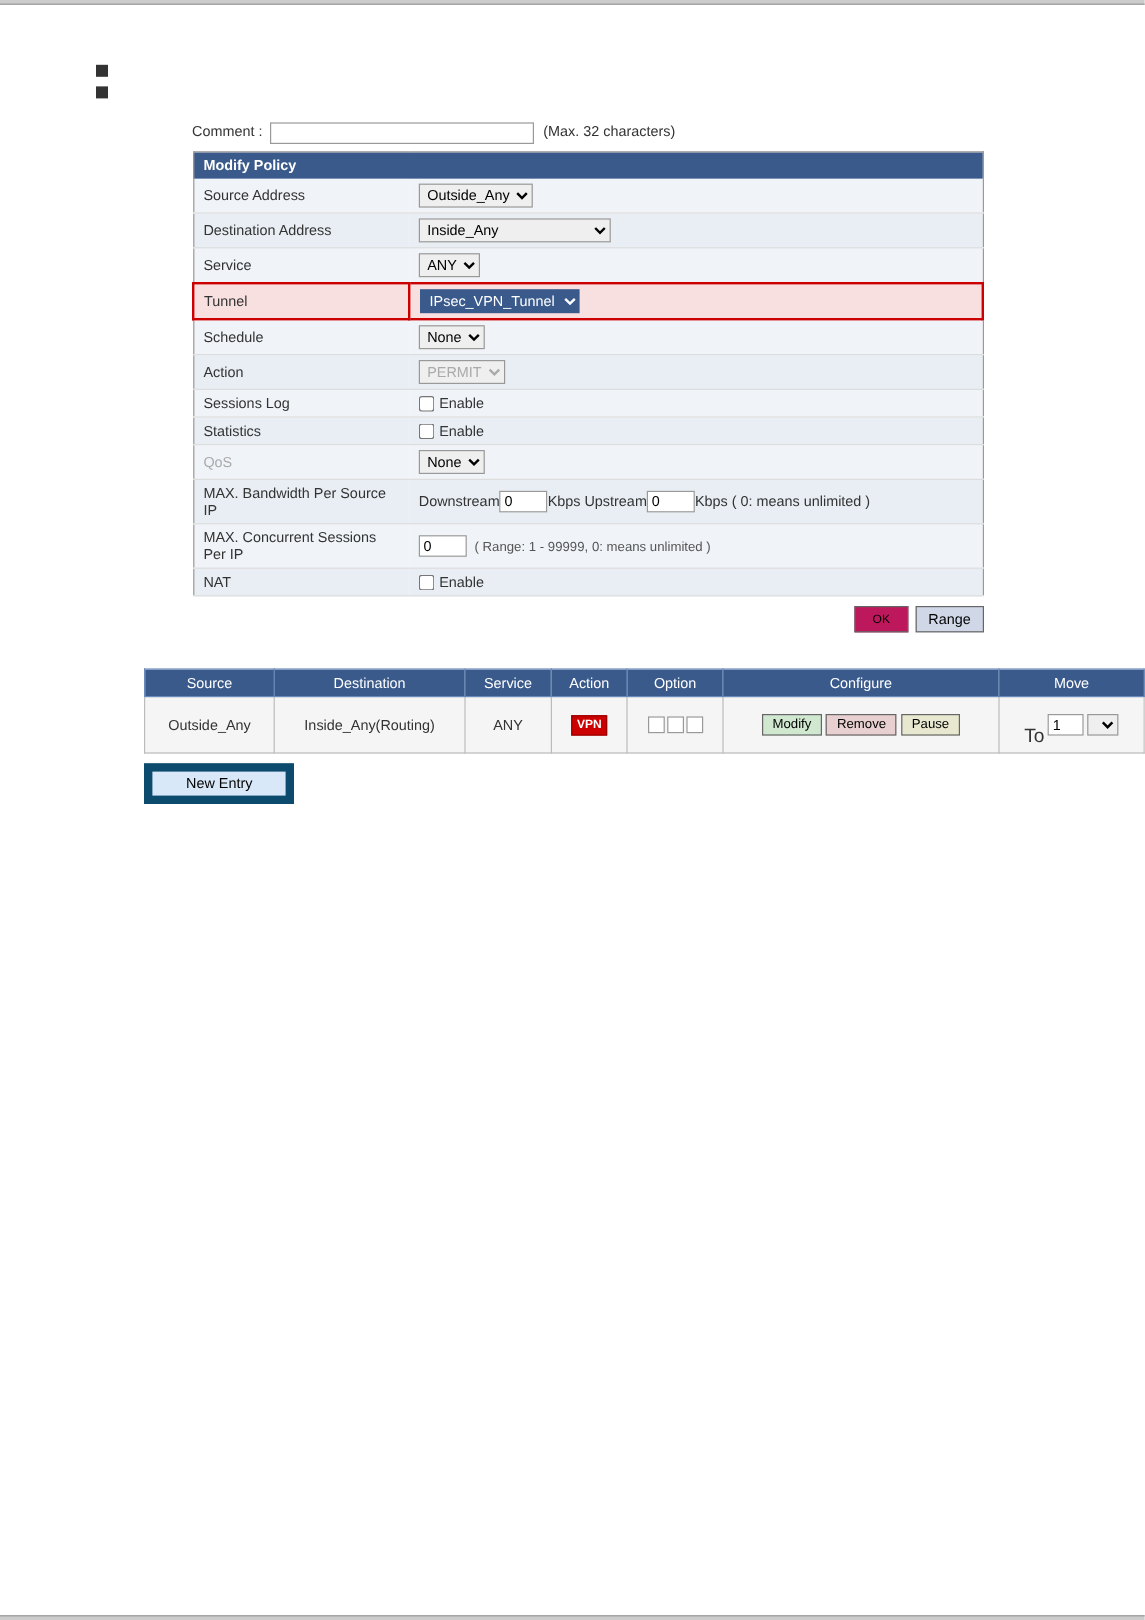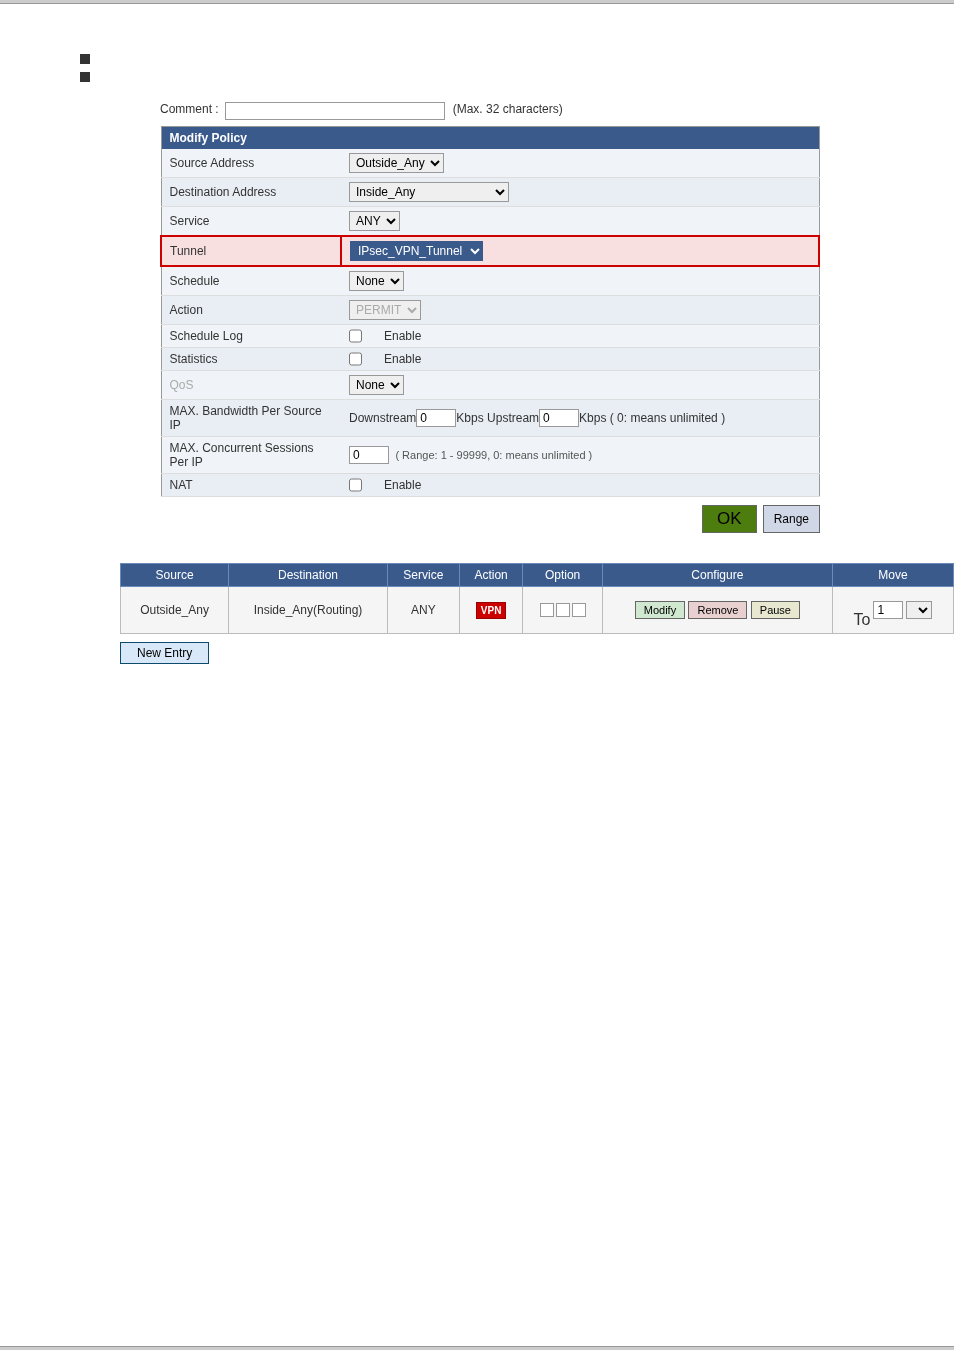--- a/index.html
+++ b/index.html
@@ -118,21 +118,22 @@
     }
     .tunnel-select {
       background: #3a5a8c;
       color: #fff;
       border: none;
       padding: 2px 4px;
       font-size: 12px;
     }
     .checkbox-label {
       display: flex;
-      gap: 22px;
+      align-items: center;
+      gap: 4px;
     }
     .checkbox-label input[type="checkbox"] {
       margin: 0;
     }
     .bandwidth-row {
       display: flex;
       align-items: center;
       gap: 0;
     }
     .bandwidth-input {
@@ -146,24 +147,24 @@
     
     .ok-cancel-row {
       margin-left: 100px;
       width: 660px;
       display: flex;
       justify-content: flex-end;
       gap: 6px;
       margin-top: 8px;
     }
     .ok-btn {
-      background: #4d7c0f;
+      background: #be185d;
       border: 1px solid #666;
       padding: 3px 14px;
-      font-size: 17px;
+      font-size: 10px;
       cursor: pointer;
       color: #000;
     }
     .cancel-btn {
       background: #d0d8e8;
       border: 1px solid #666;
       padding: 3px 10px;
       font-size: 12px;
       cursor: pointer;
       color: #000;
@@ -249,22 +250,22 @@
       border: 1px solid #999;
     }
 
     
     .new-entry-row {
       margin-left: 60px;
       margin-top: 8px;
     }
     .new-entry-btn {
       background: #d8e8f8;
-      border: 1px solid #0c4a6e;
-      padding: 3px 16px;
+      border: 7px solid #0c4a6e;
+      padding: 3px 28px;
       font-size: 12px;
       cursor: pointer;
       color: #000;
     }
 
     
     .config-boxes {
       display: flex;
       gap: 2px;
       justify-content: center;
@@ -359,21 +360,21 @@
         <tr class="field-row">
           <td class="field-label">Action</td>
           <td class="field-value">
             <select style="color:#aaa;">
               <option>PERMIT</option>
             </select>
           </td>
         </tr>
 
         <tr class="field-row">
-          <td class="field-label">Schedule Log</td>
+          <td class="field-label">Sessions Log</td>
           <td class="field-value">
             <label class="checkbox-label">
               <input type="checkbox" style="">
               <span>Enable</span>
             </label>
           </td>
         </tr>
 
         <tr class="field-row">
           <td class="field-label">Statistics</td>

